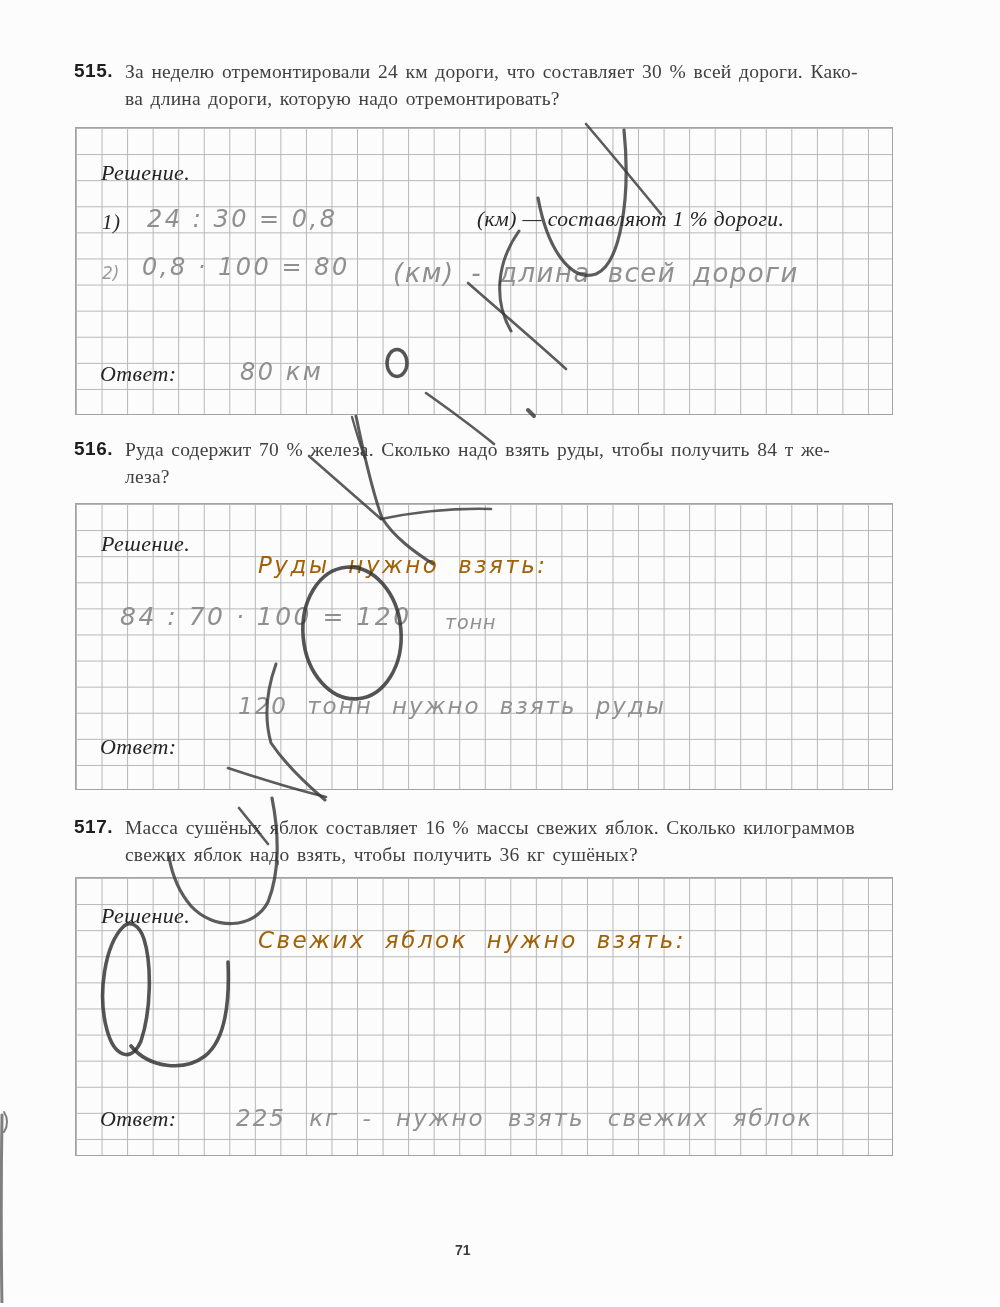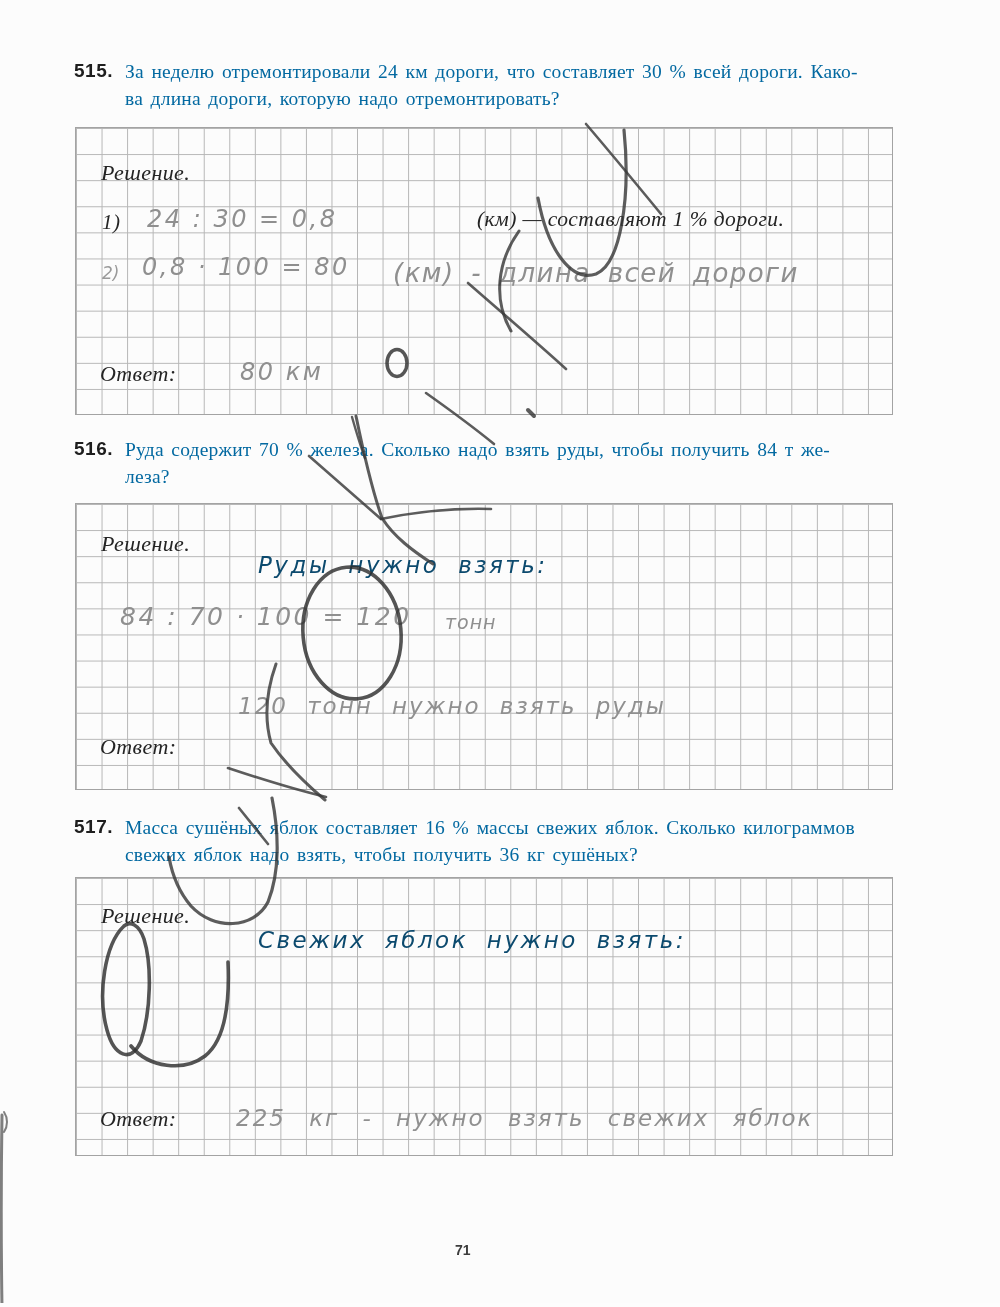--- a/index.html
+++ b/index.html
@@ -1,32 +1,32 @@
 <!DOCTYPE html>
 <html><head>
 <meta charset="utf-8">
 <style>
   html,body{margin:0;padding:0;background:#fdfdfd;}
   .page{position:relative;width:1000px;height:1303px;background:#fcfcfc;overflow:hidden;
         font-family:"Liberation Serif", serif;}
   .pnum{position:absolute;font-family:"Liberation Sans", sans-serif;font-weight:bold;
         font-size:19px;color:#1e1e1e;letter-spacing:.5px;}
-  .stmt{position:absolute;font-size:19.5px;line-height:27px;color:#0369a1;
+  .stmt{position:absolute;font-size:19.5px;line-height:27px;color:#404040;
         word-spacing:2.5px;letter-spacing:.2px;}
   .grid{position:absolute;left:75px;width:818px;border:1px solid #a3a3a3;box-sizing:border-box;
         background-image:
           linear-gradient(to right,#b6b6b6 1px,transparent 1px),
           linear-gradient(to bottom,#b6b6b6 1px,transparent 1px);
         background-size:25.56px 26.1px;}
   .pi{position:absolute;font-style:italic;font-size:22px;color:#242424;letter-spacing:.4px;}
   .hw{position:absolute;font-family:"DejaVu Sans", sans-serif;font-style:italic;
       color:#8f8f8f;white-space:nowrap;}
   .hw-big{font-size:24px;letter-spacing:2.5px;}
   .hw-med{font-size:26px;letter-spacing:1.5px;}
-  .hw-note{font-size:23px;letter-spacing:2.5px;word-spacing:9px;color:#0c4a6e;}
+  .hw-note{font-size:23px;letter-spacing:2.5px;word-spacing:9px;color:#a16207;}
   .hw-ans{font-size:23px;letter-spacing:2px;word-spacing:10px;color:#909090;}
   .hw-sm{font-size:17px;color:#9a9a9a;}
   .hw-unit{font-size:19px;letter-spacing:1px;margin-left:36px;}
   .pagenum{position:absolute;font-family:"Liberation Sans", sans-serif;font-weight:bold;
            font-size:14px;color:#3d3d3d;}
   svg.scribbles{position:absolute;left:0;top:0;z-index:6;pointer-events:none;}
 </style>
 </head>
 <body>
 

